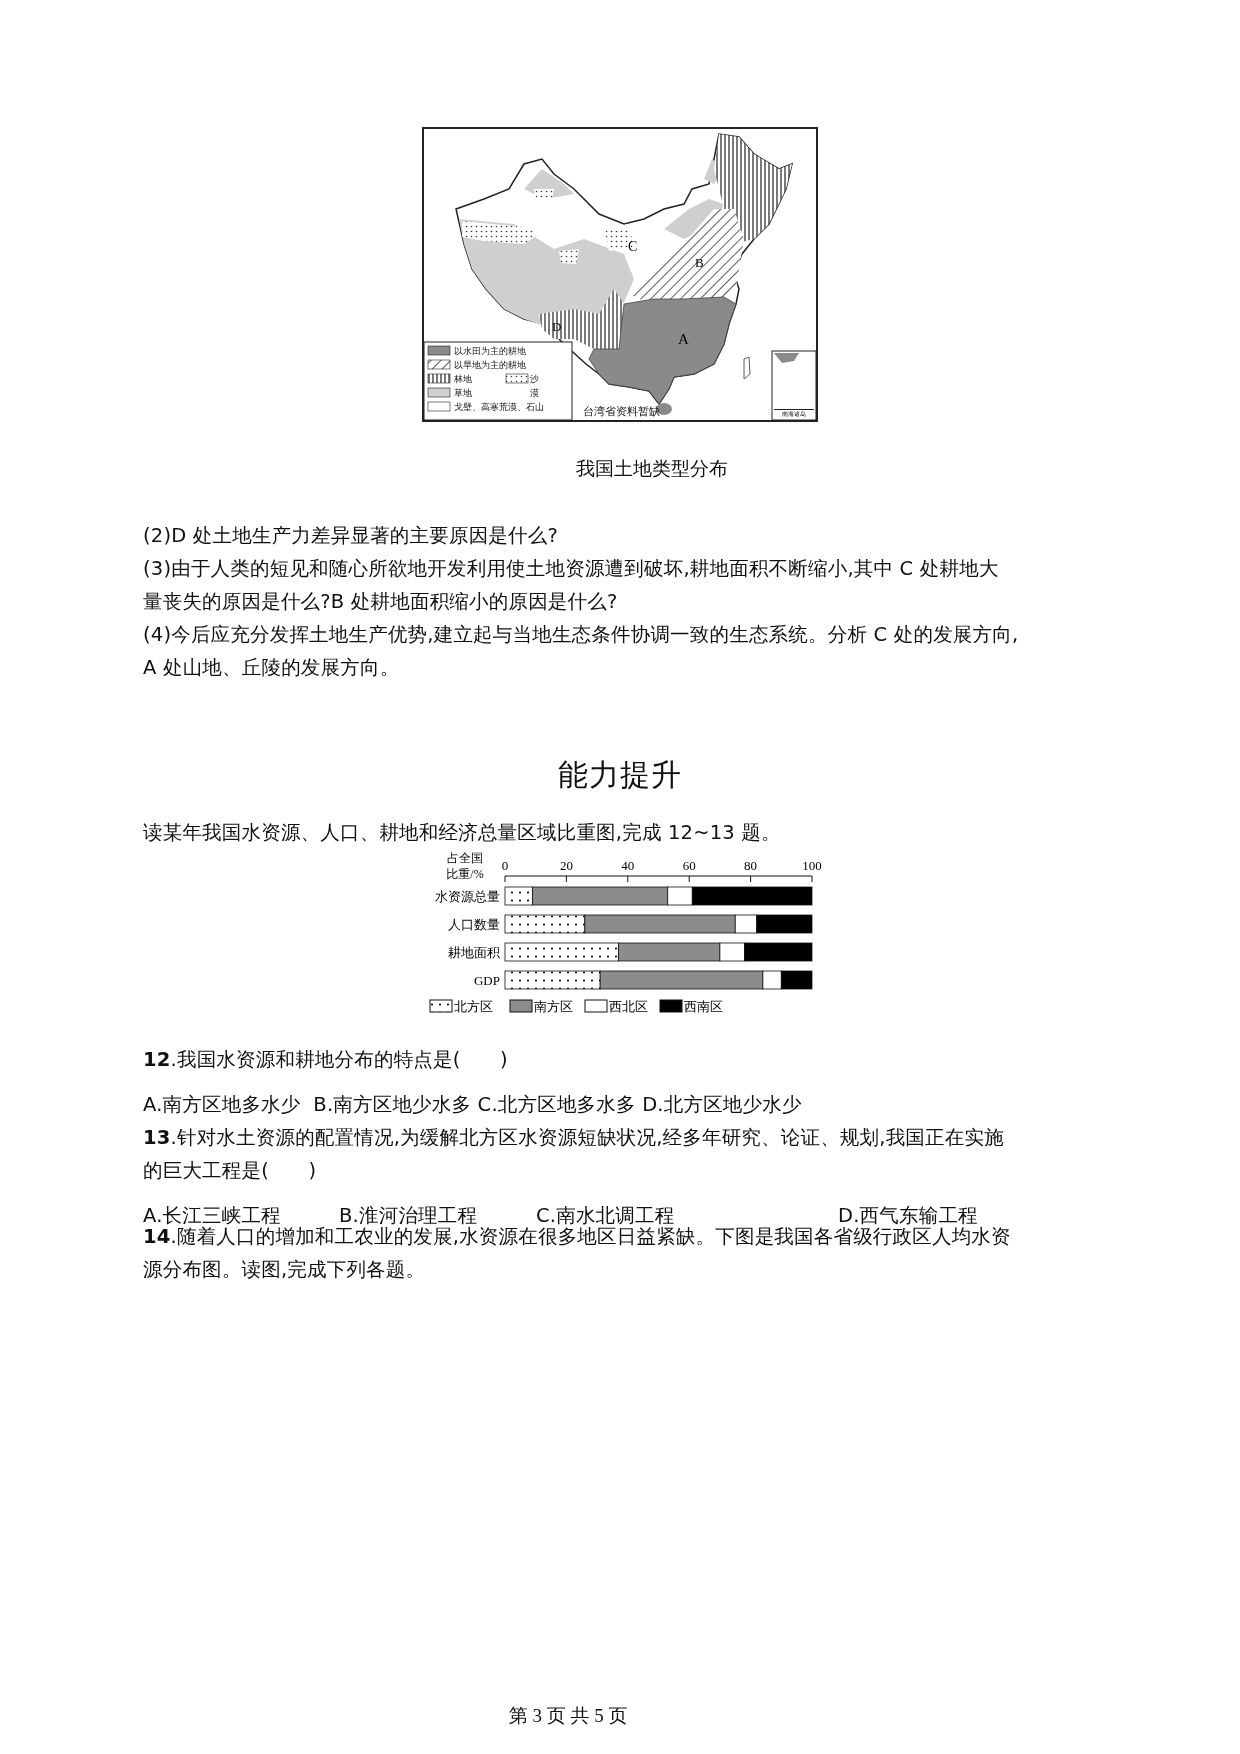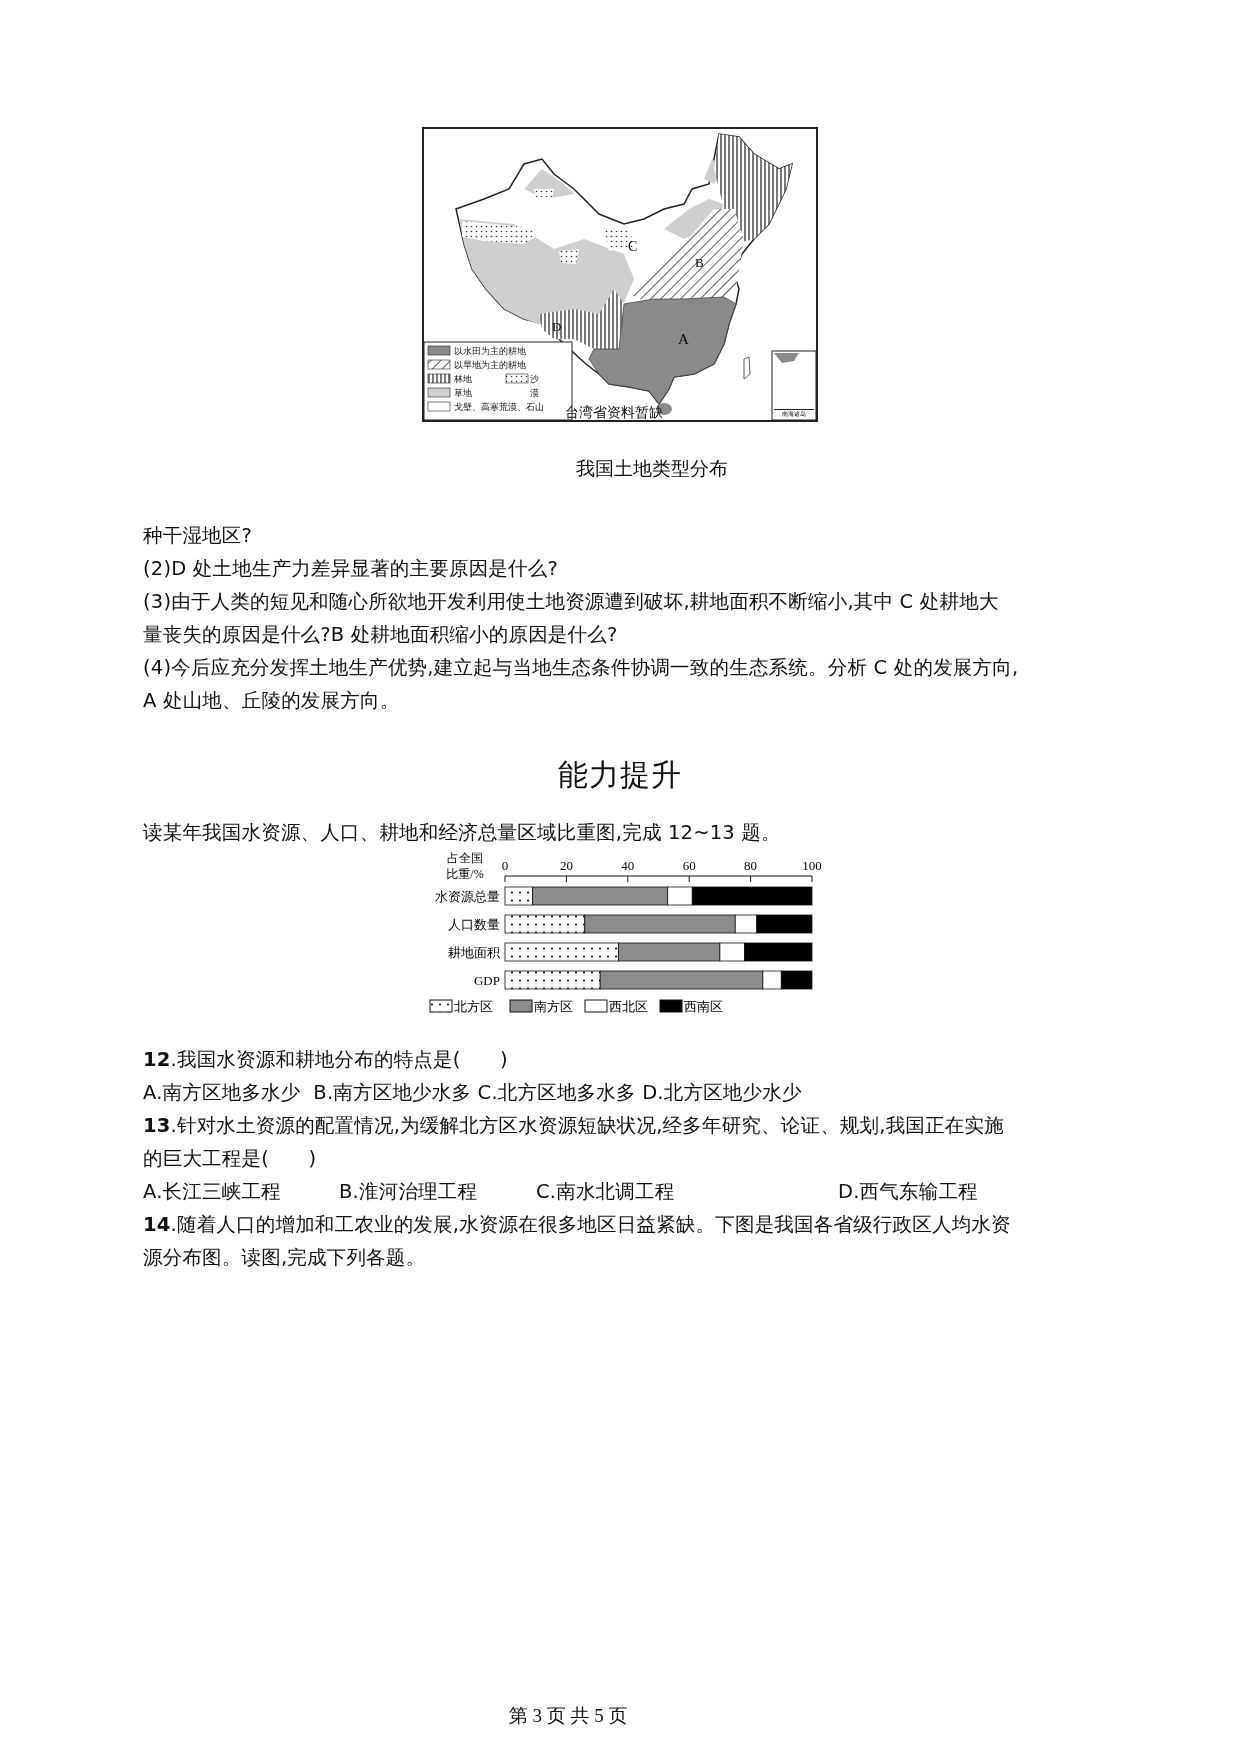--- a/index.html
+++ b/index.html
@@ -19,21 +19,21 @@
     left: 143px; width: 960px; font-size: 19.5px; line-height: 33px; letter-spacing: 0.2px;
   }
   .section-title {
     left: 0; width: 1240px; top: 755px; text-align: center; font-size: 30px; letter-spacing: 1px;
   }
   .chart-wrap { left: 405px; top: 850px; width: 430px; height: 170px; }
   .chart-wrap text { font-family: "Liberation Serif", "DejaVu Serif", serif; }
   .footer { left: 0; width: 1136px; top: 1703px; text-align: center; font-size: 19px; font-family: "Liberation Serif", "DejaVu Serif", serif; }
   .bold-num { font-weight: bold; }
   .line { display: block; white-space: nowrap; }
-  .opt { display: inline-block; }
+  .opt { display: inline-block; margin-top: 12px; }
 </style>
 </head>
 <body>
 
 <div class="abs map-frame">
   <svg width="392" height="291" viewBox="0 0 392 291" xmlns="http://www.w3.org/2000/svg">
     <defs>
       <pattern id="diag" width="7" height="7" patternUnits="userSpaceOnUse" patternTransform="rotate(45)">
         <rect width="7" height="7" fill="#fff"></rect>
         <line x1="0" y1="0" x2="0" y2="7" stroke="#333" stroke-width="1.6"></line>
@@ -92,28 +92,27 @@
   <div class="abs" style="left:30px; top:215px; font-size:9px; line-height:14px;">
     <div>以水田为主的耕地</div>
     <div>以旱地为主的耕地</div>
     <div style="position:relative;">
       <span>林地</span>
       <span style="position:absolute; left:76px;">沙漠</span>
     </div>
     <div>草地</div>
     <div>戈壁、高寒荒漠、石山</div>
   </div>
-  <div class="abs" style="left:141px; top:275px; font-size:14px;">台湾省资料暂缺</div>
+  <div class="abs" style="left:159px; top:275px; font-size:11px;">台湾省资料暂缺</div>
   <div class="abs" style="left:350px; top:280px; font-size:6px; border-top:1px solid #222; width:40px; text-align:center;">南海诸岛</div>
 </div>
 
 <div class="abs caption">我国土地类型分布</div>
 
 <div class="abs para" style="top:519px;">
-  <span class="line">种干湿地区?</span>
   <span class="line">(2)D 处土地生产力差异显著的主要原因是什么?</span>
   <span class="line">(3)由于人类的短见和随心所欲地开发利用使土地资源遭到破坏,耕地面积不断缩小,其中 C 处耕地大</span>
   <span class="line">量丧失的原因是什么?B 处耕地面积缩小的原因是什么?</span>
   <span class="line">(4)今后应充分发挥土地生产优势,建立起与当地生态条件协调一致的生态系统。分析 C 处的发展方向,</span>
   <span class="line">A 处山地、丘陵的发展方向。</span>
 </div>
 
 <div class="abs section-title">能力提升</div>
 
 <div class="abs para" style="top:816px;">读某年我国水资源、人口、耕地和经济总量区域比重图,完成 12~13 题。</div>

